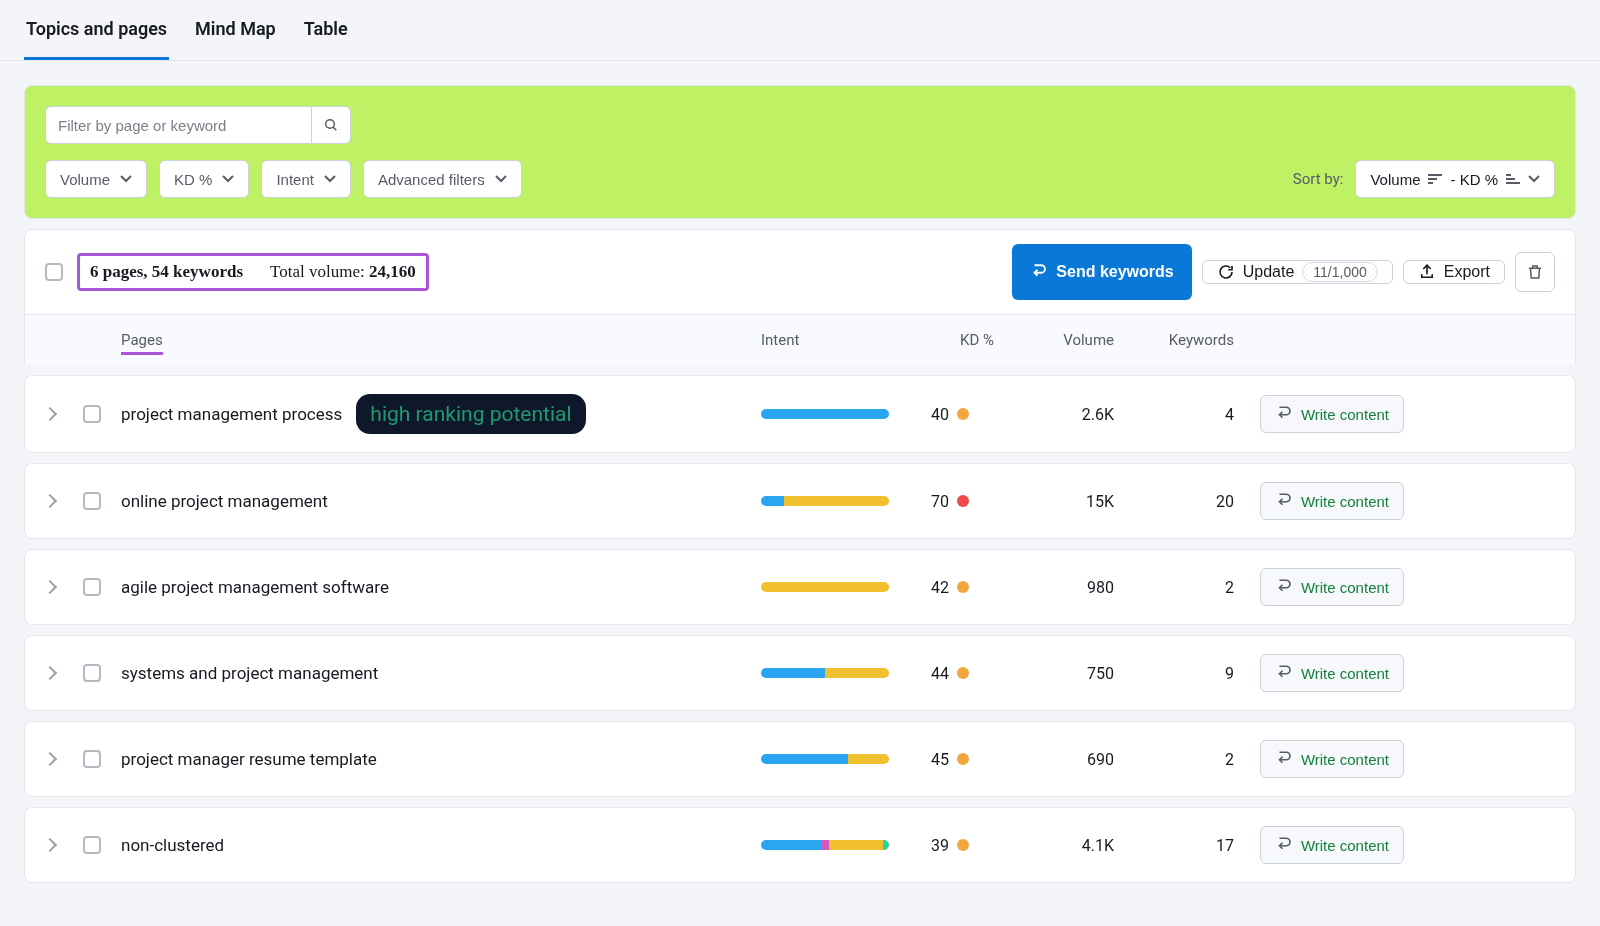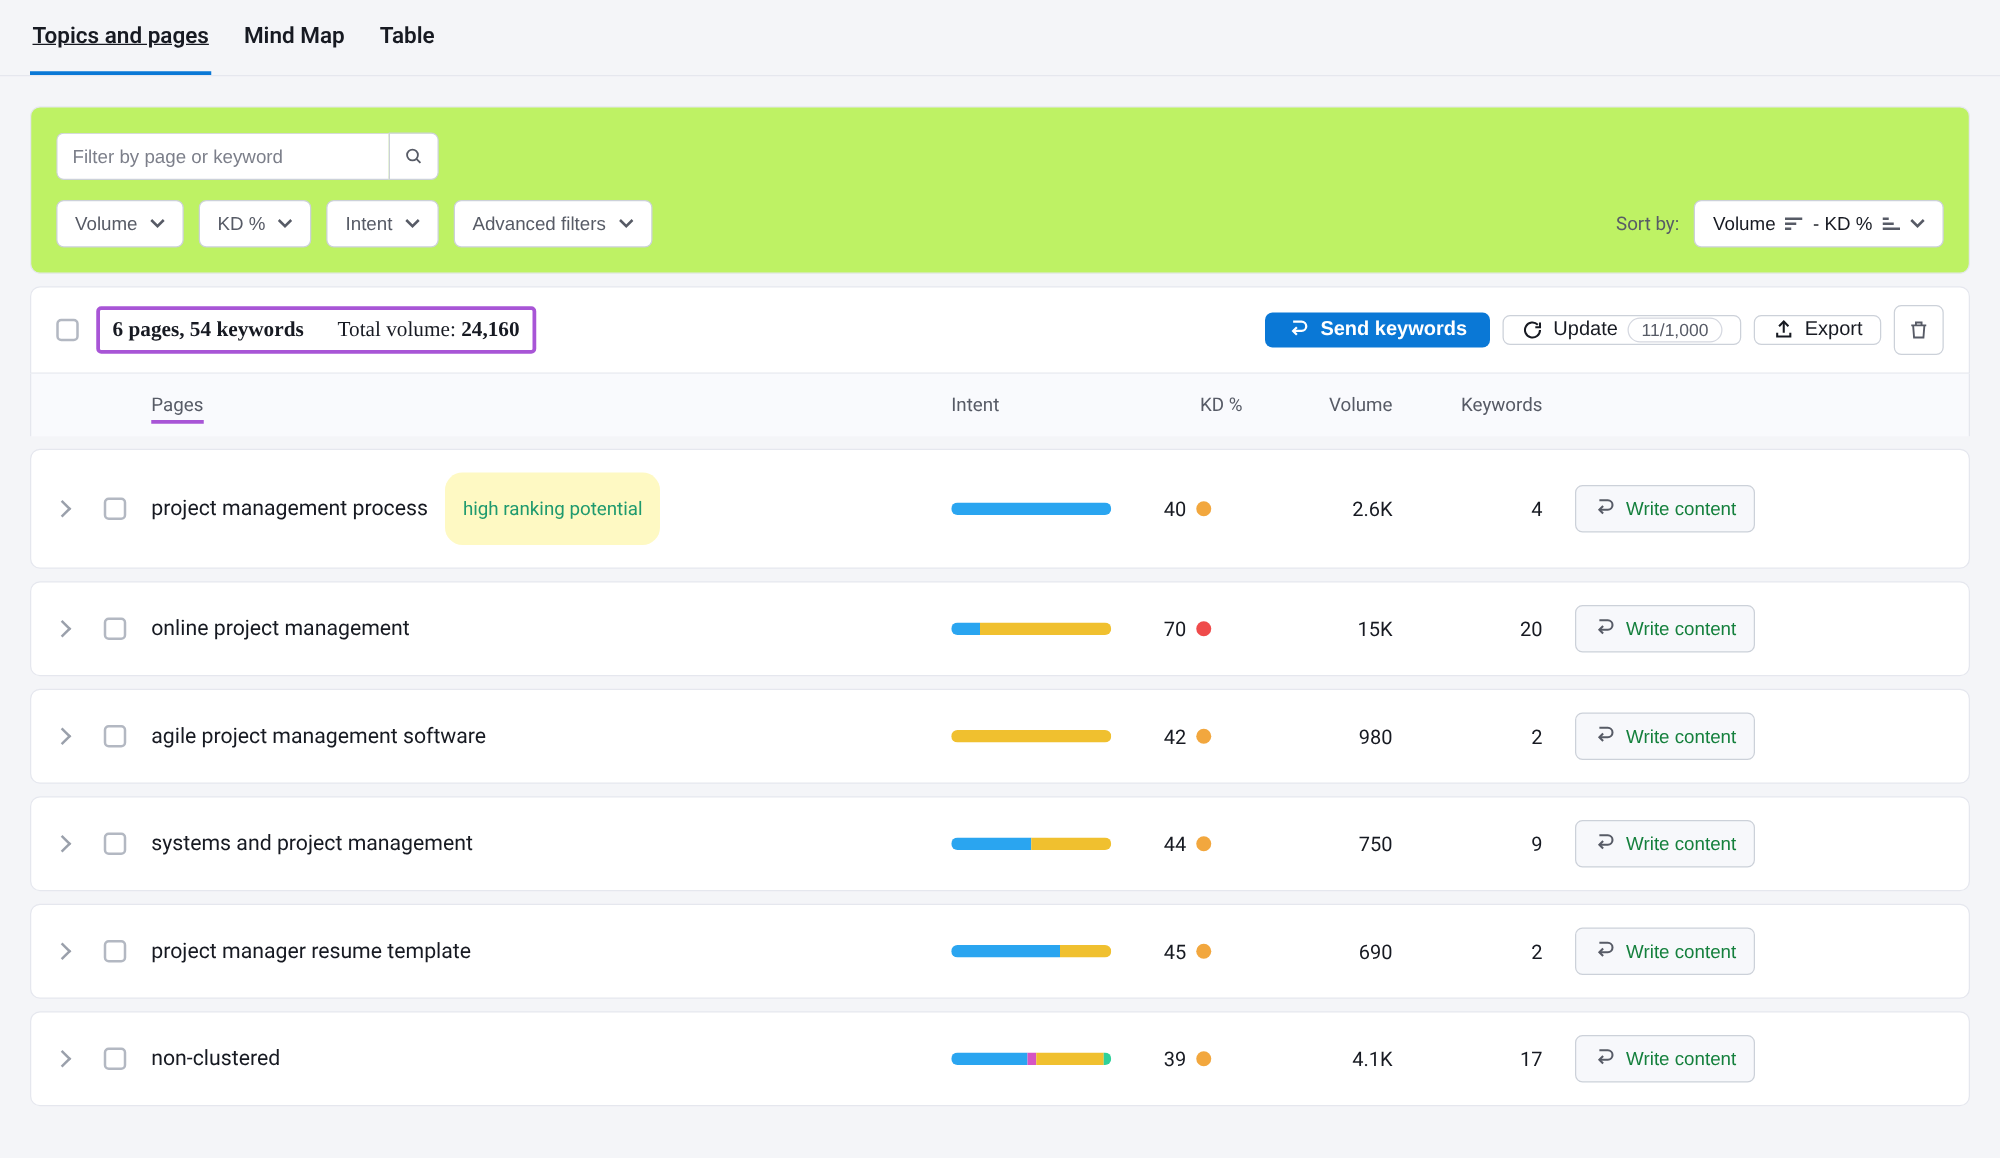--- a/index.html
+++ b/index.html
@@ -17,21 +17,21 @@
   border-bottom: 1px solid #e5e7ee;
 }
 .tab {
   padding: 18px 2px;
   font-size: 18px;
   font-weight: 600;
   color: #171a22;
   cursor: pointer;
   border-bottom: 3px solid transparent;
 }
-.tab.active { border-bottom-color: #0a78d6; text-decoration: underline; }
+.tab.active { border-bottom-color: #0a78d6; }
 .panel {
   margin: 24px;
   margin-bottom: 0;
   background: #bef264;
   border: 1px solid #e5e7ee;
   border-radius: 8px;
   padding: 20px;
 }
 .filters-row1 { display: flex; align-items: center; gap: 0; margin-bottom: 16px; }
 .search-wrap { display: flex; }
@@ -113,21 +113,21 @@
   display: flex;
   gap: 27px;
   align-items: flex-start;
   font-family: Liberation Serif, serif;
 }
 .summary-strong { font-weight: 700; font-size: 17px; }
 .summary-volume { font-size: 17px; color: #171a22; }
 .summary-volume b { font-weight: 700; }
 .summary-actions { margin-left: auto; display: flex; gap: 10px; align-items: center; }
 .btn-primary {
-  height: 28px;
+  height: 56px;
   background: #0a78d6;
   color: #fff;
   border: none;
   border-radius: 6px;
   padding: 0 18px;
   font-size: 16px;
   font-weight: 600;
   display: flex;
   align-items: center;
   gap: 8px;
@@ -197,25 +197,25 @@
   padding: 18px 20px;
   display: grid;
   grid-template-columns: 38px 18px 660px 145px 100px 108px 120px 170px;
   align-items: center;
 }
 .chev-cell { grid-column: 1; display:flex; align-items:center; }
 .chk-cell  { grid-column: 2; }
 .page-cell { grid-column: 3; display: flex; align-items: center; gap: 14px; margin-left: 20px; }
 .page-name { font-size: 17px; color: #171a22; }
 .tag-potential {
-  background: #fef9c3;
+  background: #0f172a;
   color: #1f9a6e;
   border-radius: 14px;
-  padding: 20px 14px;
-  font-size: 15px;
+  padding: 8px 14px;
+  font-size: 21px;
 }
 .intent-cell { grid-column: 4; }
 .intent-bar {
   width: 128px;
   height: 10px;
   border-radius: 5px;
   overflow: hidden;
   display: flex;
 }
 .seg { height: 100%; }

